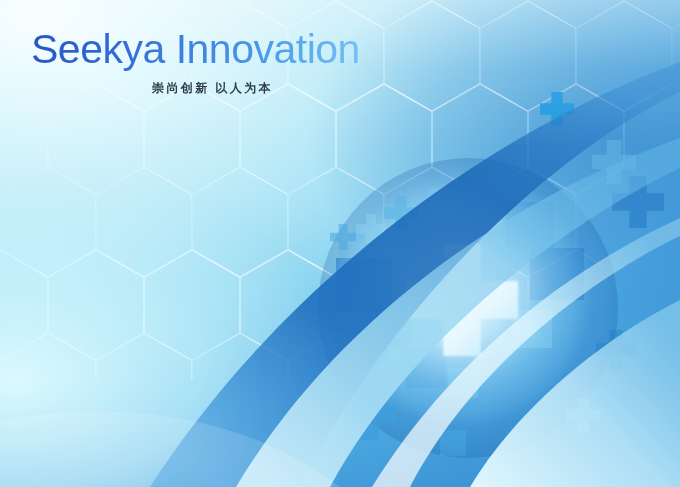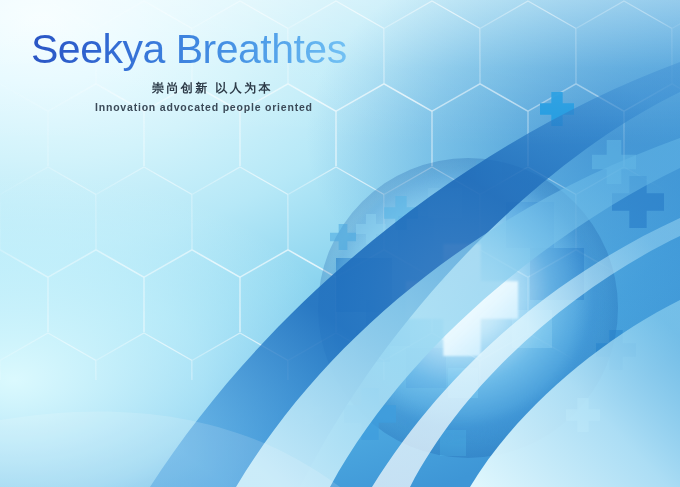--- a/index.html
+++ b/index.html
@@ -227,17 +227,16 @@
       <path d="M680,236 C584,282 470,372 410,487 L372,487 C450,362 562,272 680,218 Z" fill="url(#gThin)"></path>
 
       <path d="M680,300 C600,340 516,410 470,487 L680,487 Z" fill="url(#gPale)"></path>
 
       <path d="M0,420 C120,400 240,412 340,487 L0,487 Z" fill="#ffffff" opacity="0.14"></path>
     </svg>
   </div>
 
   <div id="top-wash"></div>
 
-  <div id="title">Seekya Breathtes</div>
+  <div id="title">Seekya Innovation</div>
   <div id="tagline-cn">崇尚创新 以人为本</div>
-  <div id="tagline-en">Innovation advocated people oriented</div>
 
 </div>
 
 </body></html>

